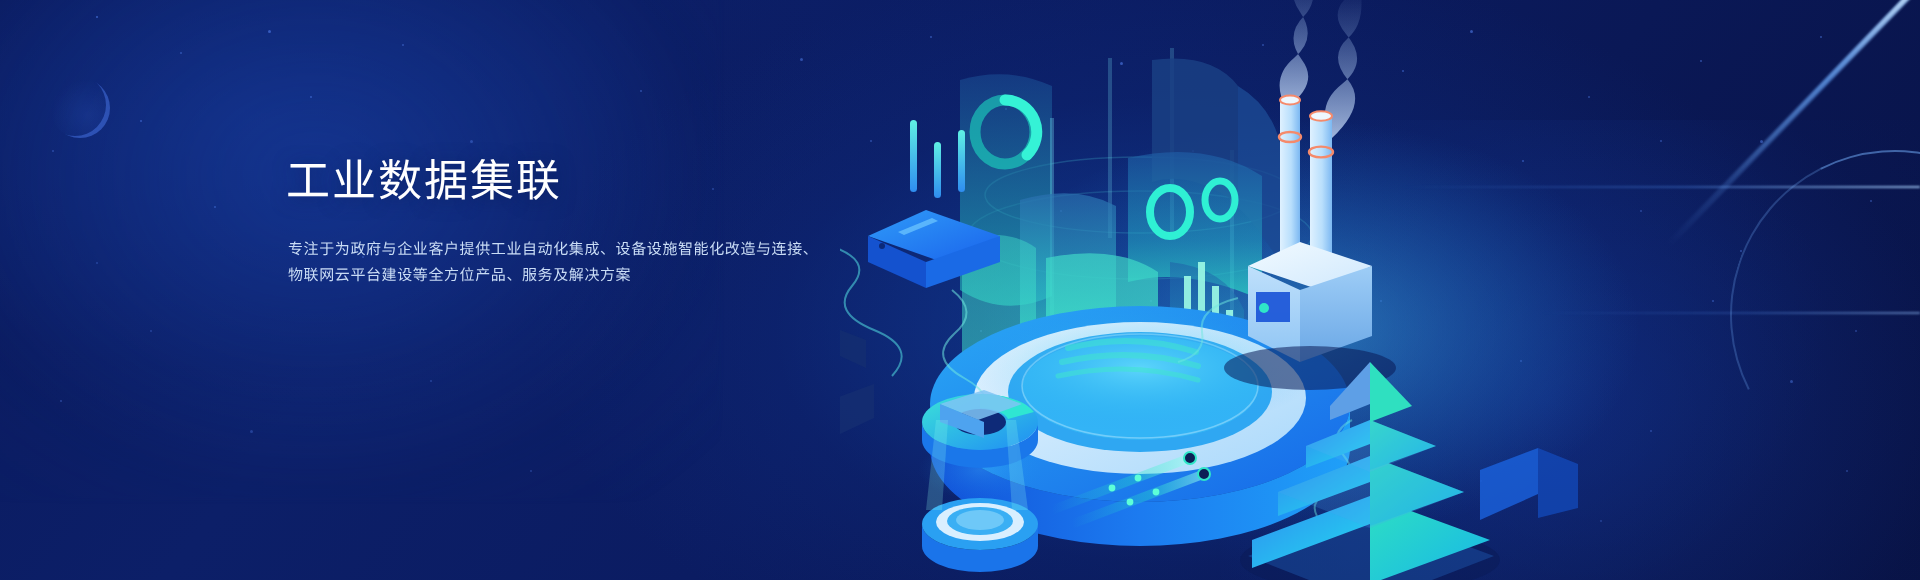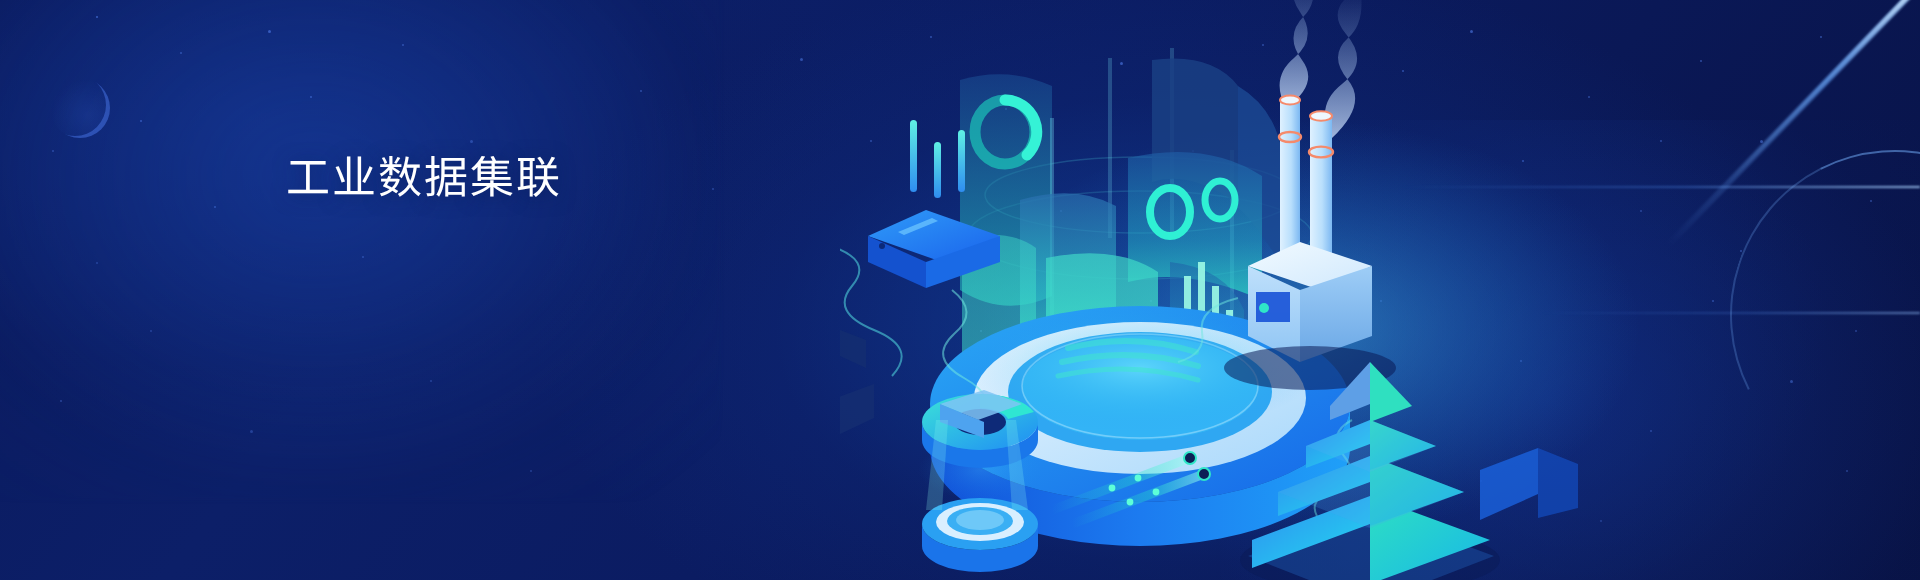--- a/index.html
+++ b/index.html
@@ -8,21 +8,21 @@
     padding: 0;
     background: #000;
   }
   * { box-sizing: border-box; }
 
   .banner {
     position: relative;
     width: 1920px;
     height: 580px;
     overflow: hidden;
-    font-family: Liberation Mono, monospace;
+    font-family: Liberation Sans, sans-serif;
     background:
       radial-gradient(ellipse 900px 520px at 1180px 330px, rgba(22,86,190,0.55) 0%, rgba(16,52,140,0.22) 45%, rgba(8,22,78,0.0) 72%),
       radial-gradient(ellipse 760px 420px at 250px 120px, rgba(18,48,135,0.55) 0%, rgba(10,26,88,0.10) 60%, rgba(6,16,62,0) 80%),
       linear-gradient(128deg, #0a1a5e 0%, #0c1f68 26%, #0b1c62 48%, #0a1856 70%, #081244 100%);
     padding-left: 36px;
   }
 
   
   .stars { position:absolute; inset:0; }
   .star {
@@ -194,20 +194,24 @@
   <div class="streak streak-diag"></div>
   <div class="streak streak-diag2"></div>
   <div class="streak streak-h"></div>
   <div class="streak streak-h2"></div>
   <div class="corner-arc"></div>
 
   <div class="copy">
     <h1 class="headline">
       <span class="line">工业数据集联</span>
     </h1>
+    <p class="subcopy">
+      <span class="sline">专注于为政府与企业客户提供工业自动化集成、设备设施智能化改造与连接、</span>
+      <span class="sline">物联网云平台建设等全方位产品、服务及解决方案</span>
+    </p>
   </div>
 
   <div class="art">
     <svg viewBox="0 0 900 580" xmlns="http://www.w3.org/2000/svg">
       <defs>
         <linearGradient id="gPanelA" x1="0" y1="0" x2="0" y2="1">
           <stop offset="0%" stop-color="#2a6fb0" stop-opacity="0.70"></stop>
           <stop offset="55%" stop-color="#2fb9c9" stop-opacity="0.62"></stop>
           <stop offset="100%" stop-color="#35e8c8" stop-opacity="0.78"></stop>
         </linearGradient>

